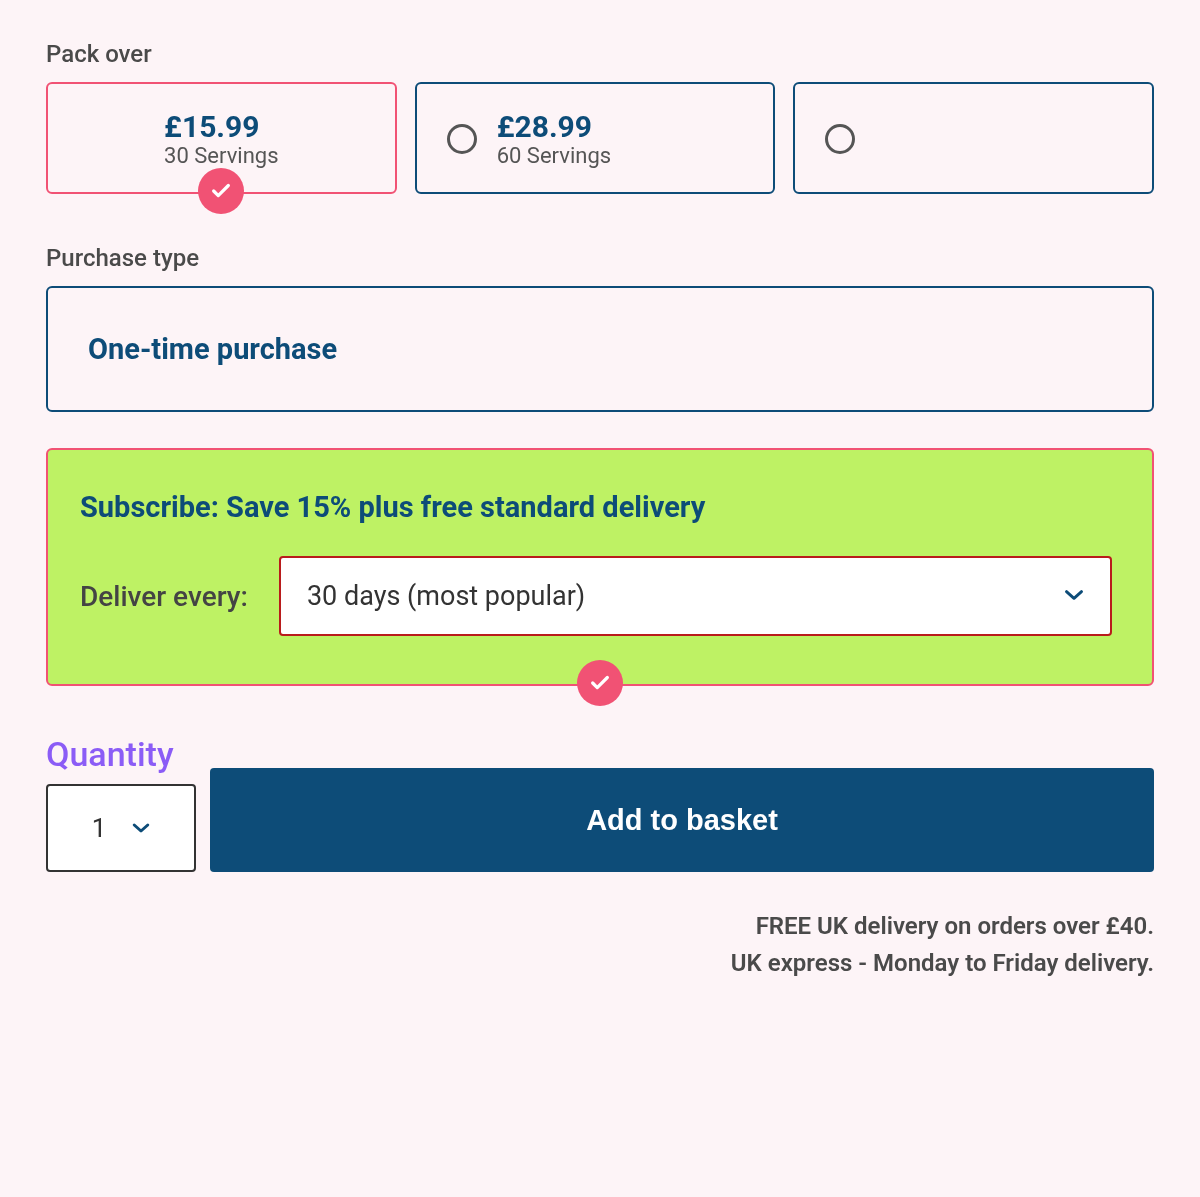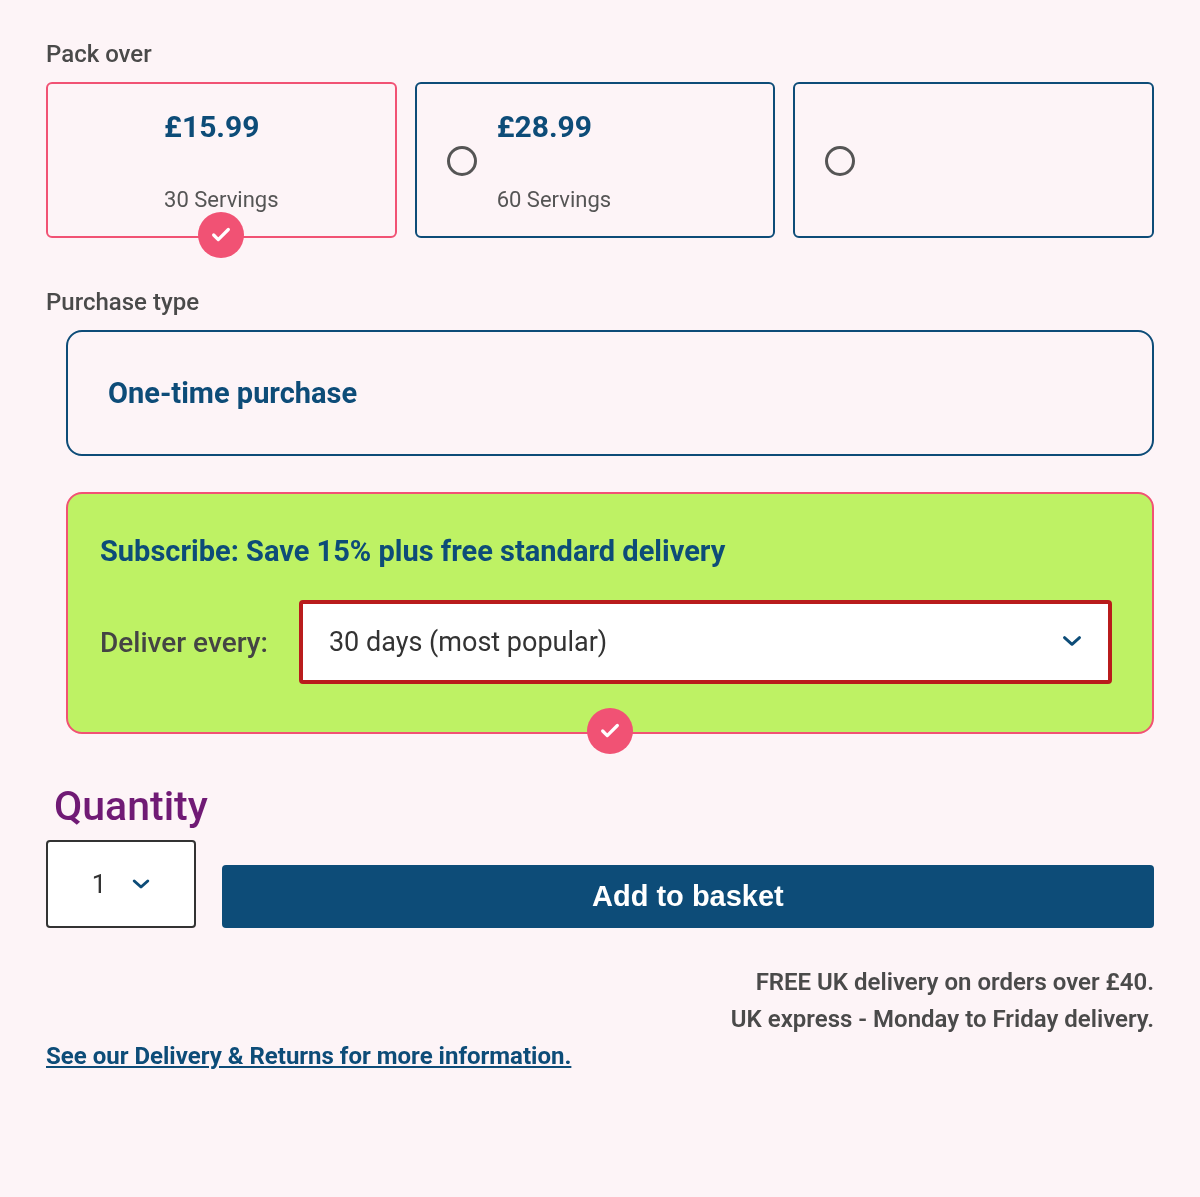--- a/index.html
+++ b/index.html
@@ -38,21 +38,21 @@
     justify-content: center;
     padding-left: 20px;
   }
   .pack .radio {
     width: 30px;
     height: 30px;
     border: 3px solid #555;
     border-radius: 50%;
     flex-shrink: 0;
   }
-  .pack .text { display: flex; flex-direction: column; gap: 44px; }
+  .pack .text { display: flex; flex-direction: column; }
   .pack .price {
     font-size: 30px;
     font-weight: 700;
     color: #0d4c78;
     line-height: 1.1;
   }
   .pack .servings {
     font-size: 22px;
     color: #555;
     margin-top: 0;
@@ -68,26 +68,25 @@
     border-radius: 50%;
     display: flex;
     align-items: center;
     justify-content: center;
   }
   .check-badge svg { width: 22px; height: 22px; }
   
   .purchase-block { margin-bottom: 40px; }
   .purchase-option {
     border: 2.5px solid #0d4c78;
-    border-radius: 16px;
+    border-radius: 6px;
     padding: 44px 40px;
     margin-bottom: 36px;
     cursor: pointer;
     position: relative;
-    margin-left: 20px;
   }
   .purchase-option .title {
     font-size: 29px;
     font-weight: 700;
     color: #0d4c78;
   }
   .purchase-option.subscribe {
     border-color: #f15274;
     background: #bef264;
     padding: 40px 40px 48px 32px;
@@ -101,59 +100,58 @@
   }
   .deliver-label {
     font-size: 28px;
     color: #444;
     font-weight: 500;
     white-space: nowrap;
   }
   .freq-select {
     flex: 1;
     background: #fff;
-    border: 4px solid #b91c1c;
+    border: 2px solid #b91c1c;
     border-radius: 4px;
     padding: 22px 26px;
     display: flex;
     align-items: center;
     justify-content: space-between;
     cursor: pointer;
   }
   .freq-select .value {
     font-size: 27px;
     color: #333;
   }
   .chev { color: #0d4c78; }
   
   .qty-row { display: flex; gap: 14px; align-items: flex-end; }
   .qty-block { display: flex; flex-direction: column; }
   .qty-label {
-    font-size: 41px;
-    color: #701a75;
+    font-size: 34px;
+    color: #8b5cf6;
     font-weight: 500;
     margin-bottom: 10px;
-    margin-left: 8px;
   }
   .qty-select {
     width: 150px;
     height: 88px;
     background: #fff;
     border: 2px solid #333;
     border-radius: 4px;
     display: flex;
     align-items: center;
     justify-content: center;
     gap: 26px;
     cursor: pointer;
   }
   .qty-select .num { font-size: 26px; color: #333; }
   .add-btn {
     flex: 1;
-    height: 63px;
+    height: 104px;
     background: #0d4c78;
     border: none;
     border-radius: 4px;
     color: #fff;
     font-size: 29px;
     font-weight: 700;
     cursor: pointer;
   }
   .delivery-info { margin-top: 36px; }
   .delivery-info p {
@@ -244,14 +242,13 @@
           </svg>
       </span>
     </div>
   </div>
   <button class="add-btn">Add to basket</button>
 </div>
 
 <div class="delivery-info">
   <p>FREE UK delivery on orders over £40.</p>
   <p>UK express - Monday to Friday delivery.</p>
-  <a href="#">See our Delivery &amp; Returns for more information.</a>
 </div>
 
 </body></html>

